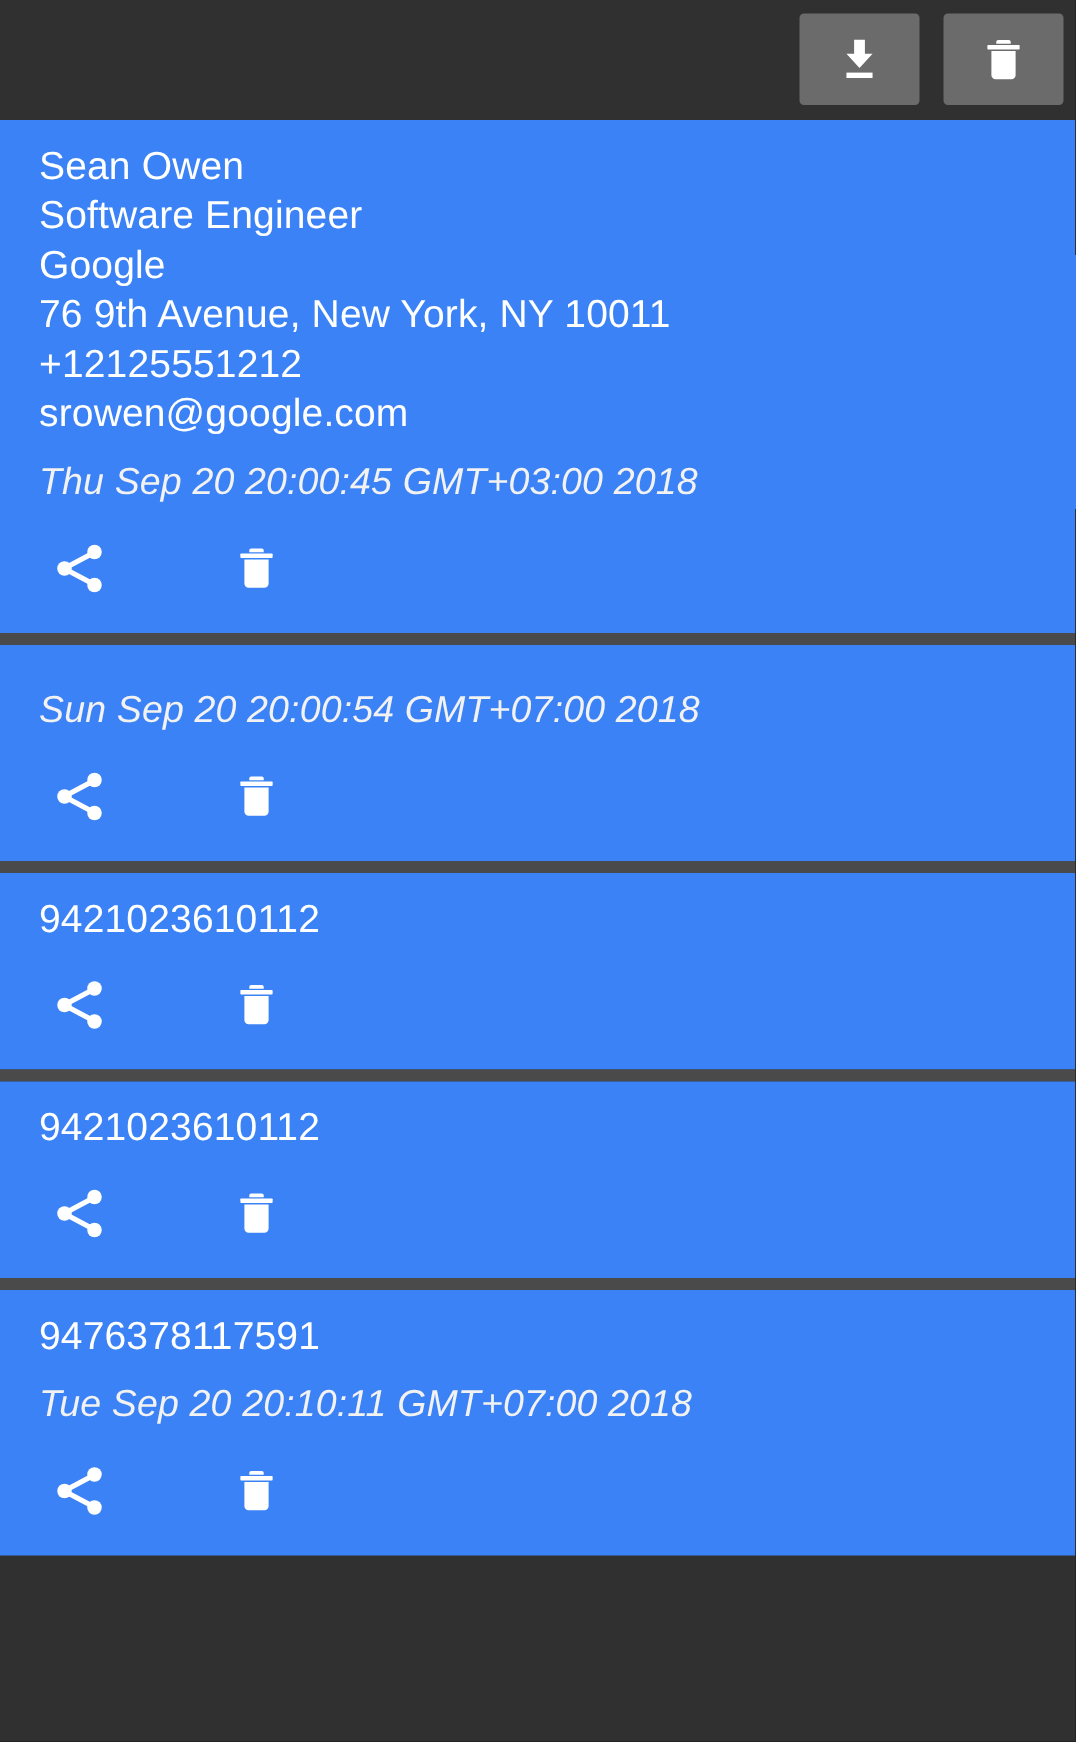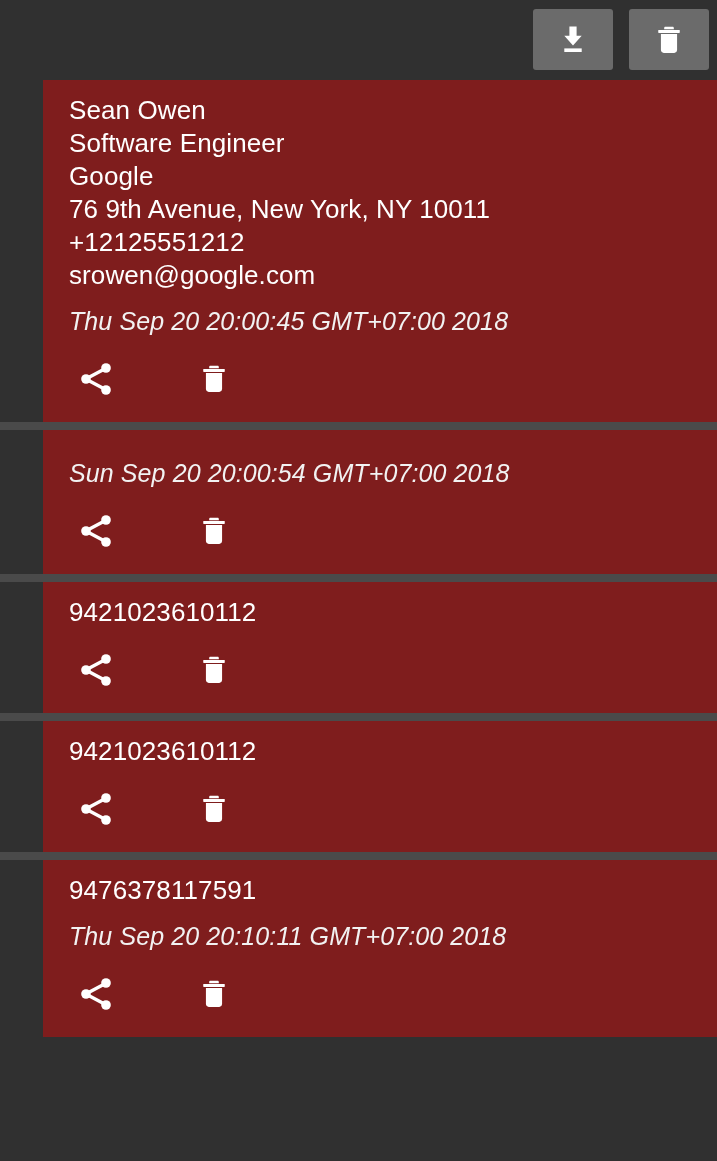--- a/index.html
+++ b/index.html
@@ -34,23 +34,22 @@
     display:flex;
     align-items:center;
     justify-content:center;
     cursor:pointer;
   }
   .tb-btn svg { display:block; }
 
   
   .list { background:#303030; }
   .item {
-    background:#7f1d1d;
+    background:#3b82f6;
     padding:14px 0 4px 0;
-    margin-left:43px;
   }
   .item-text {
     padding:0 26px;
   }
   .contents {
     color:#ffffff;
     font-size:26px;
     line-height:33px;
     letter-spacing:0.1px;
     white-space:pre-line;
@@ -109,21 +108,21 @@
 
   <div class="list">
       <div class="item">
         <div class="item-text">
           <div class="contents">Sean Owen
 Software Engineer
 Google
 76 9th Avenue, New York, NY 10011
 +12125551212
 srowen@google.com</div>
-          <div class="timestamp">Thu Sep 20 20:00:45 GMT+07:00 2018</div>
+          <div class="timestamp">Thu Sep 20 20:00:45 GMT+03:00 2018</div>
         </div>
         <div class="actions">
           <div class="act-icon">
             <span><svg width="40" height="40" viewBox="0 0 24 24" aria-hidden="true">
                 <circle cx="18" cy="5.4" r="2.9" fill="#ffffff"></circle>
                 <circle cx="18" cy="18.6" r="2.9" fill="#ffffff"></circle>
                 <circle cx="6" cy="12" r="2.9" fill="#ffffff"></circle>
                 <path d="M8.1 10.8 L16 6.6 M8.1 13.2 L16 17.4" stroke="#ffffff" stroke-width="2.1" fill="none"></path>
               </svg></span>
           </div>
@@ -202,21 +201,21 @@
                 <rect x="4.4" y="4.9" width="15.2" height="2.1" rx="0.4" fill="#ffffff"></rect>
                 <path fill="#ffffff" d="M6.3 7.8h11.4v11.3c0 1.1-.9 2-2 2H8.3c-1.1 0-2-.9-2-2V7.8z"></path>
               </svg></span>
           </div>
         </div>
       </div>
       <div class="divider"></div>
       <div class="item">
         <div class="item-text">
           <div class="contents">9476378117591</div>
-          <div class="timestamp">Thu Sep 20 20:10:11 GMT+07:00 2018</div>
+          <div class="timestamp">Tue Sep 20 20:10:11 GMT+07:00 2018</div>
         </div>
         <div class="actions">
           <div class="act-icon">
             <span><svg width="40" height="40" viewBox="0 0 24 24" aria-hidden="true">
                 <circle cx="18" cy="5.4" r="2.9" fill="#ffffff"></circle>
                 <circle cx="18" cy="18.6" r="2.9" fill="#ffffff"></circle>
                 <circle cx="6" cy="12" r="2.9" fill="#ffffff"></circle>
                 <path d="M8.1 10.8 L16 6.6 M8.1 13.2 L16 17.4" stroke="#ffffff" stroke-width="2.1" fill="none"></path>
               </svg></span>
           </div>

